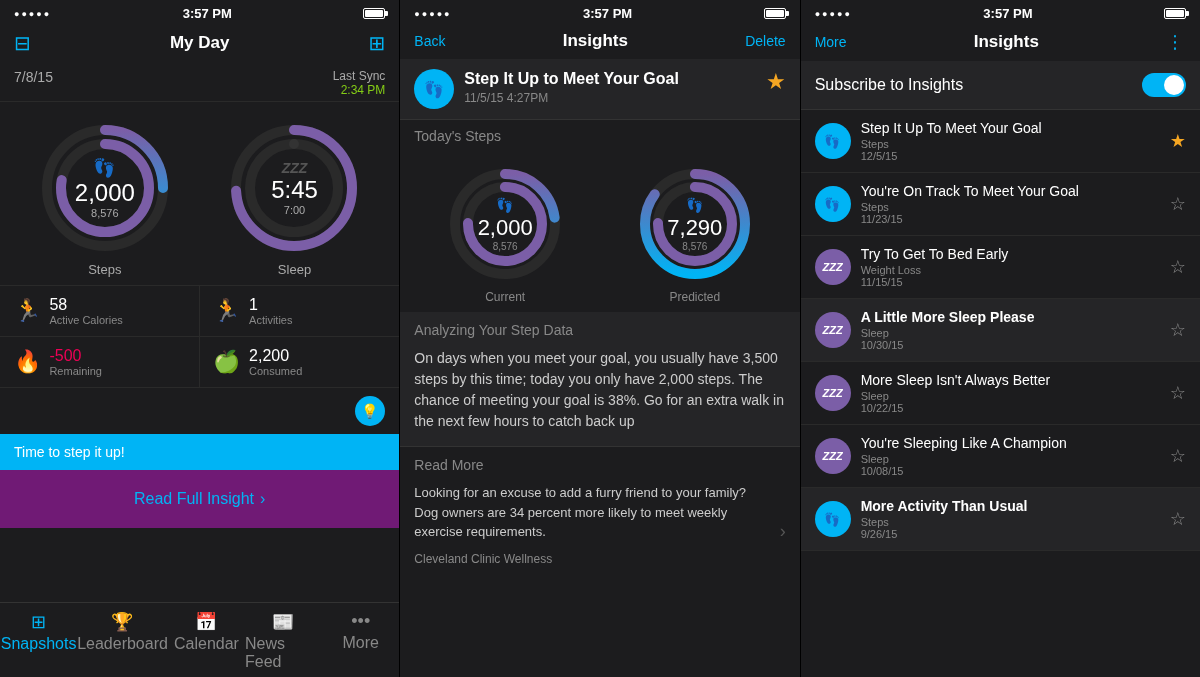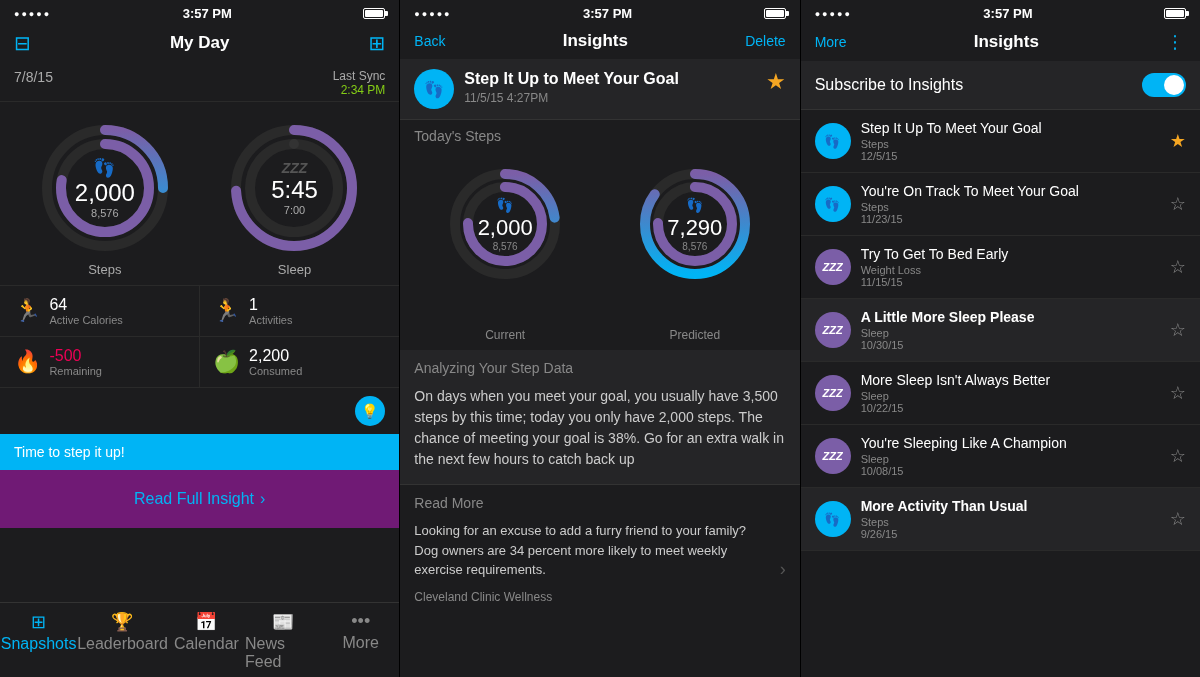--- a/index.html
+++ b/index.html
@@ -237,21 +237,21 @@
       padding: 14px 10px 8px;
       background: #1c1c1e;
     }
 
     .step-ring-wrap {
       display: flex;
       flex-direction: column;
       align-items: center;
       gap: 6px;
     }
-    .step-ring-label { font-size: 12px; color: #888; margin-top: 38px; }
+    .step-ring-label { font-size: 12px; color: #888; }
 
     .analysis-label {
       padding: 10px 14px 6px;
       font-size: 14px;
       color: #888;
       background: #252527;
     }
     .analysis-text {
       padding: 4px 14px 14px;
       font-size: 14px;
@@ -433,21 +433,21 @@
         </div>
       </div>
       <span class="ring-label">Sleep</span>
     </div>
   </div>
 
   <div class="stats-grid">
     <div class="stat-cell">
       <span style="font-size:22px;color:#00b4f5">🏃</span>
       <div class="stat-info">
-        <span class="stat-value">64</span>
+        <span class="stat-value">58</span>
         <span class="stat-label">Active Calories</span>
       </div>
     </div>
     <div class="stat-cell">
       <span style="font-size:22px;color:#f5821f">🏃</span>
       <div class="stat-info">
         <span class="stat-value">1</span>
         <span class="stat-label">Activities</span>
       </div>
     </div>

